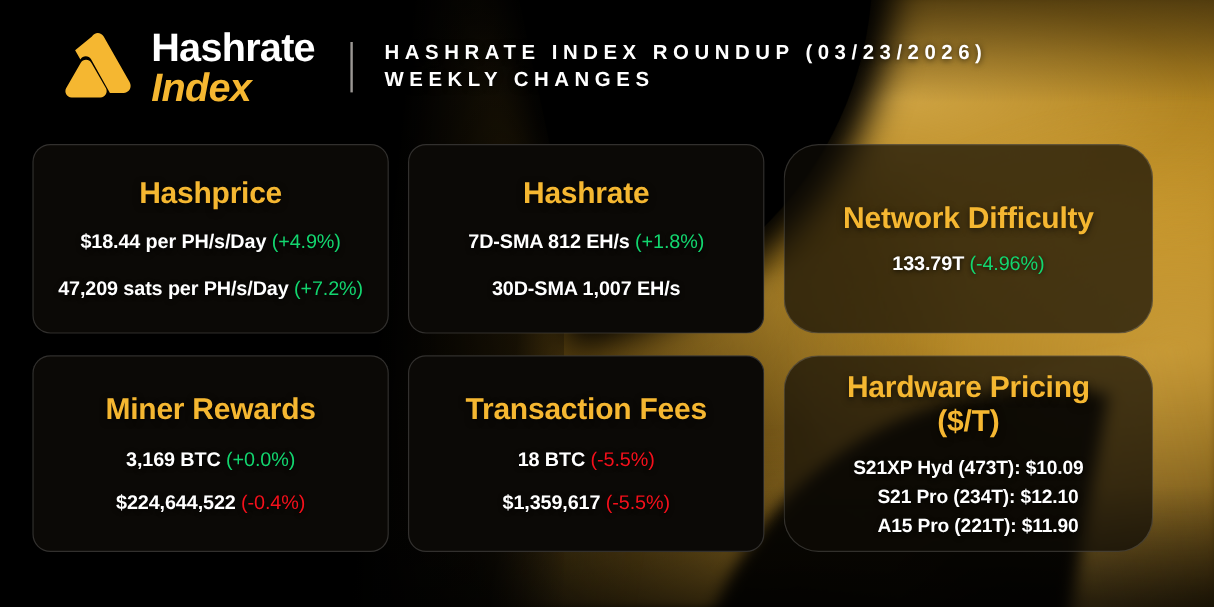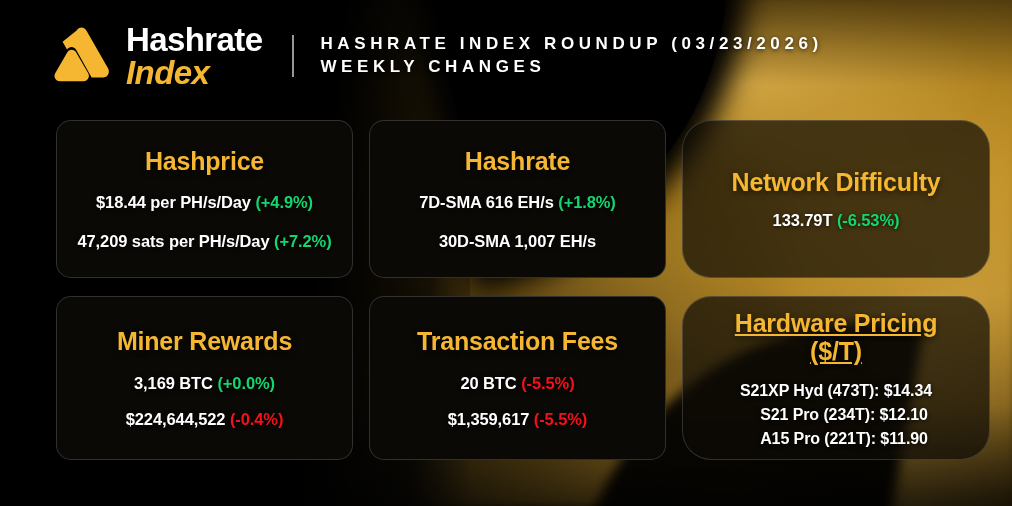--- a/index.html
+++ b/index.html
@@ -108,21 +108,21 @@
     font-weight:bold;
     letter-spacing:4.6px;
     line-height:1.33;
     text-shadow:0 1px 5px rgba(0,0,0,.75);
   }
   .head-title .t2 { display:block; }
 
   
   #grid {
     position:absolute;
-    left:56px; top:120px;
+    left:27px; top:120px;
     width:934px; height:340px;
     display:grid;
     grid-template-columns:297px 297px 308px;
     grid-template-rows:158px 164px;
     column-gap:16px;
     row-gap:18px;
     z-index:5;
   }
 
   .card {
@@ -150,33 +150,33 @@
   .card.tall-title .card-title { font-size:25px; }
 
   .card-line {
     color:#ffffff;
     font-weight:bold;
     font-size:16.5px;
     letter-spacing:-0.1px;
     text-shadow:0 1px 4px rgba(0,0,0,.8);
     white-space:nowrap;
   }
-  .delta { font-weight:bold; }
+  .delta { font-weight:normal; }
   .delta.up   { color:#13d66f; }
   .delta.down { color:#f5101b; }
 
   
   .r1 .card-title { margin-bottom:18px; }
   .r1 .card-line + .card-line { margin-top:20px; }
 
   .r2 .card-title { margin-bottom:18px; }
   .r2 .card-line + .card-line { margin-top:17px; }
 
   #card-difficulty .card-title { margin-bottom:15px; }
-  #card-hardware  .card-title { margin-bottom:16px;text-decoration:underline; }
+  #card-hardware  .card-title { margin-bottom:16px; }
   #card-hardware  .card-line  { font-size:16px; }
   #card-hardware  .card-line + .card-line { margin-top:6px;margin-left:16px; }
 </style>
 </head>
 <body>
 
 <div id="stage">
 
   <div class="bg-layer bg-base"></div>
   <div class="bg-layer bg-sheen-a"></div>
@@ -225,64 +225,64 @@
       </div>
       <div class="card-line">
         <span>47,209 sats per PH/s/Day</span>
         <span class="delta up">(+7.2%)</span>
       </div>
     </div>
 
     <div class="card solid r1" id="card-hashrate">
       <div class="card-title">Hashrate</div>
       <div class="card-line">
-        <span>7D-SMA 616 EH/s</span>
+        <span>7D-SMA 812 EH/s</span>
         <span class="delta up">(+1.8%)</span>
       </div>
       <div class="card-line">
         <span>30D-SMA 1,007 EH/s</span>
       </div>
     </div>
 
     <div class="card glassy r1" id="card-difficulty">
       <div class="card-title">Network Difficulty</div>
       <div class="card-line">
         <span>133.79T</span>
-        <span class="delta up">(-6.53%)</span>
+        <span class="delta up">(-4.96%)</span>
       </div>
     </div>
 
     <div class="card solid r2" id="card-miner-rewards">
       <div class="card-title">Miner Rewards</div>
       <div class="card-line">
         <span>3,169 BTC</span>
         <span class="delta up">(+0.0%)</span>
       </div>
       <div class="card-line">
         <span>$224,644,522</span>
         <span class="delta down">(-0.4%)</span>
       </div>
     </div>
 
     <div class="card solid r2" id="card-transaction-fees">
       <div class="card-title">Transaction Fees</div>
       <div class="card-line">
-        <span>20 BTC</span>
+        <span>18 BTC</span>
         <span class="delta down">(-5.5%)</span>
       </div>
       <div class="card-line">
         <span>$1,359,617</span>
         <span class="delta down">(-5.5%)</span>
       </div>
     </div>
 
     <div class="card glassy r2 tall-title" id="card-hardware">
       <div class="card-title">
         <span>Hardware Pricing</span><br>
         <span>($/T)</span>
       </div>
-      <div class="card-line">S21XP Hyd (473T): $14.34</div>
+      <div class="card-line">S21XP Hyd (473T): $10.09</div>
       <div class="card-line">S21 Pro (234T): $12.10</div>
       <div class="card-line">A15 Pro (221T): $11.90</div>
     </div>
 
   </div>
 </div>
 
 </body></html>

